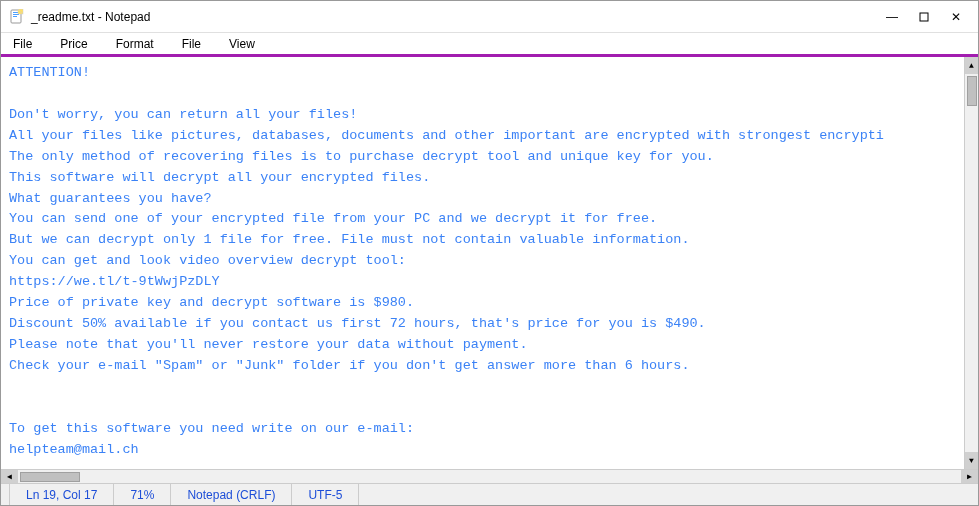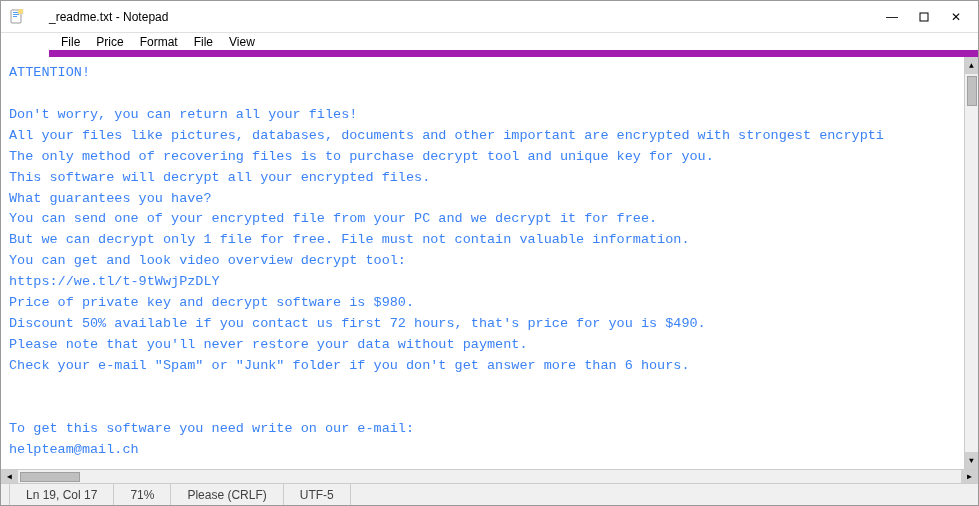--- a/index.html
+++ b/index.html
@@ -34,21 +34,21 @@
       display: flex;
       align-items: center;
       justify-content: space-between;
       padding: 6px 8px;
       height: 32px;
     }
 
     .title-bar-left {
       display: flex;
       align-items: center;
-      gap: 24px;
+      gap: 6px;
     }
 
     .title-icon {
       width: 16px;
       height: 16px;
       display: flex;
       align-items: center;
       justify-content: center;
       font-size: 14px;
     }
@@ -75,25 +75,24 @@
       justify-content: center;
       font-size: 12px;
       font-family: 'Segoe UI', Arial, sans-serif;
       color: #000;
     }
 
     .menu-bar {
       background: #ffffff;
       padding: 2px 4px;
       display: flex;
-      gap: 0;
-      border-bottom: 7px solid #a21caf;
+      gap: 12px;
+      border-bottom: 3px solid #a21caf;
       height: 24px;
       align-items: center;
-      margin-left: 48px;
     }
 
     .menu-item {
       font-family: 'Segoe UI', Arial, sans-serif;
       font-size: 12px;
       padding: 2px 8px;
       cursor: pointer;
       color: #000;
     }
 
@@ -190,21 +189,21 @@
     }
 
     .status-bar {
       background: #f0f0f0;
       border-top: 1px solid #ccc;
       display: flex;
       align-items: center;
       height: 22px;
       font-family: 'Segoe UI', Arial, sans-serif;
       font-size: 12px;
-      color: #404040;
+      color: #1d4ed8;
     }
 
     .status-item {
       padding: 0 16px;
       border-right: 1px solid #ccc;
       height: 100%;
       display: flex;
       align-items: center;
     }
 
@@ -286,16 +285,16 @@
     <div class="h-scroll-arrow">◀</div>
     <div class="h-scroll-inner">
       <div class="h-scroll-thumb"></div>
     </div>
     <div class="h-scroll-arrow">▶</div>
   </div>
 
   <div class="status-bar">
     <div class="status-item">Ln 19, Col 17</div>
     <div class="status-item">71%</div>
-    <div class="status-item">Please (CRLF)</div>
+    <div class="status-item">Notepad (CRLF)</div>
     <div class="status-item">UTF-5</div>
   </div>
 </div>
 
 </body></html>

